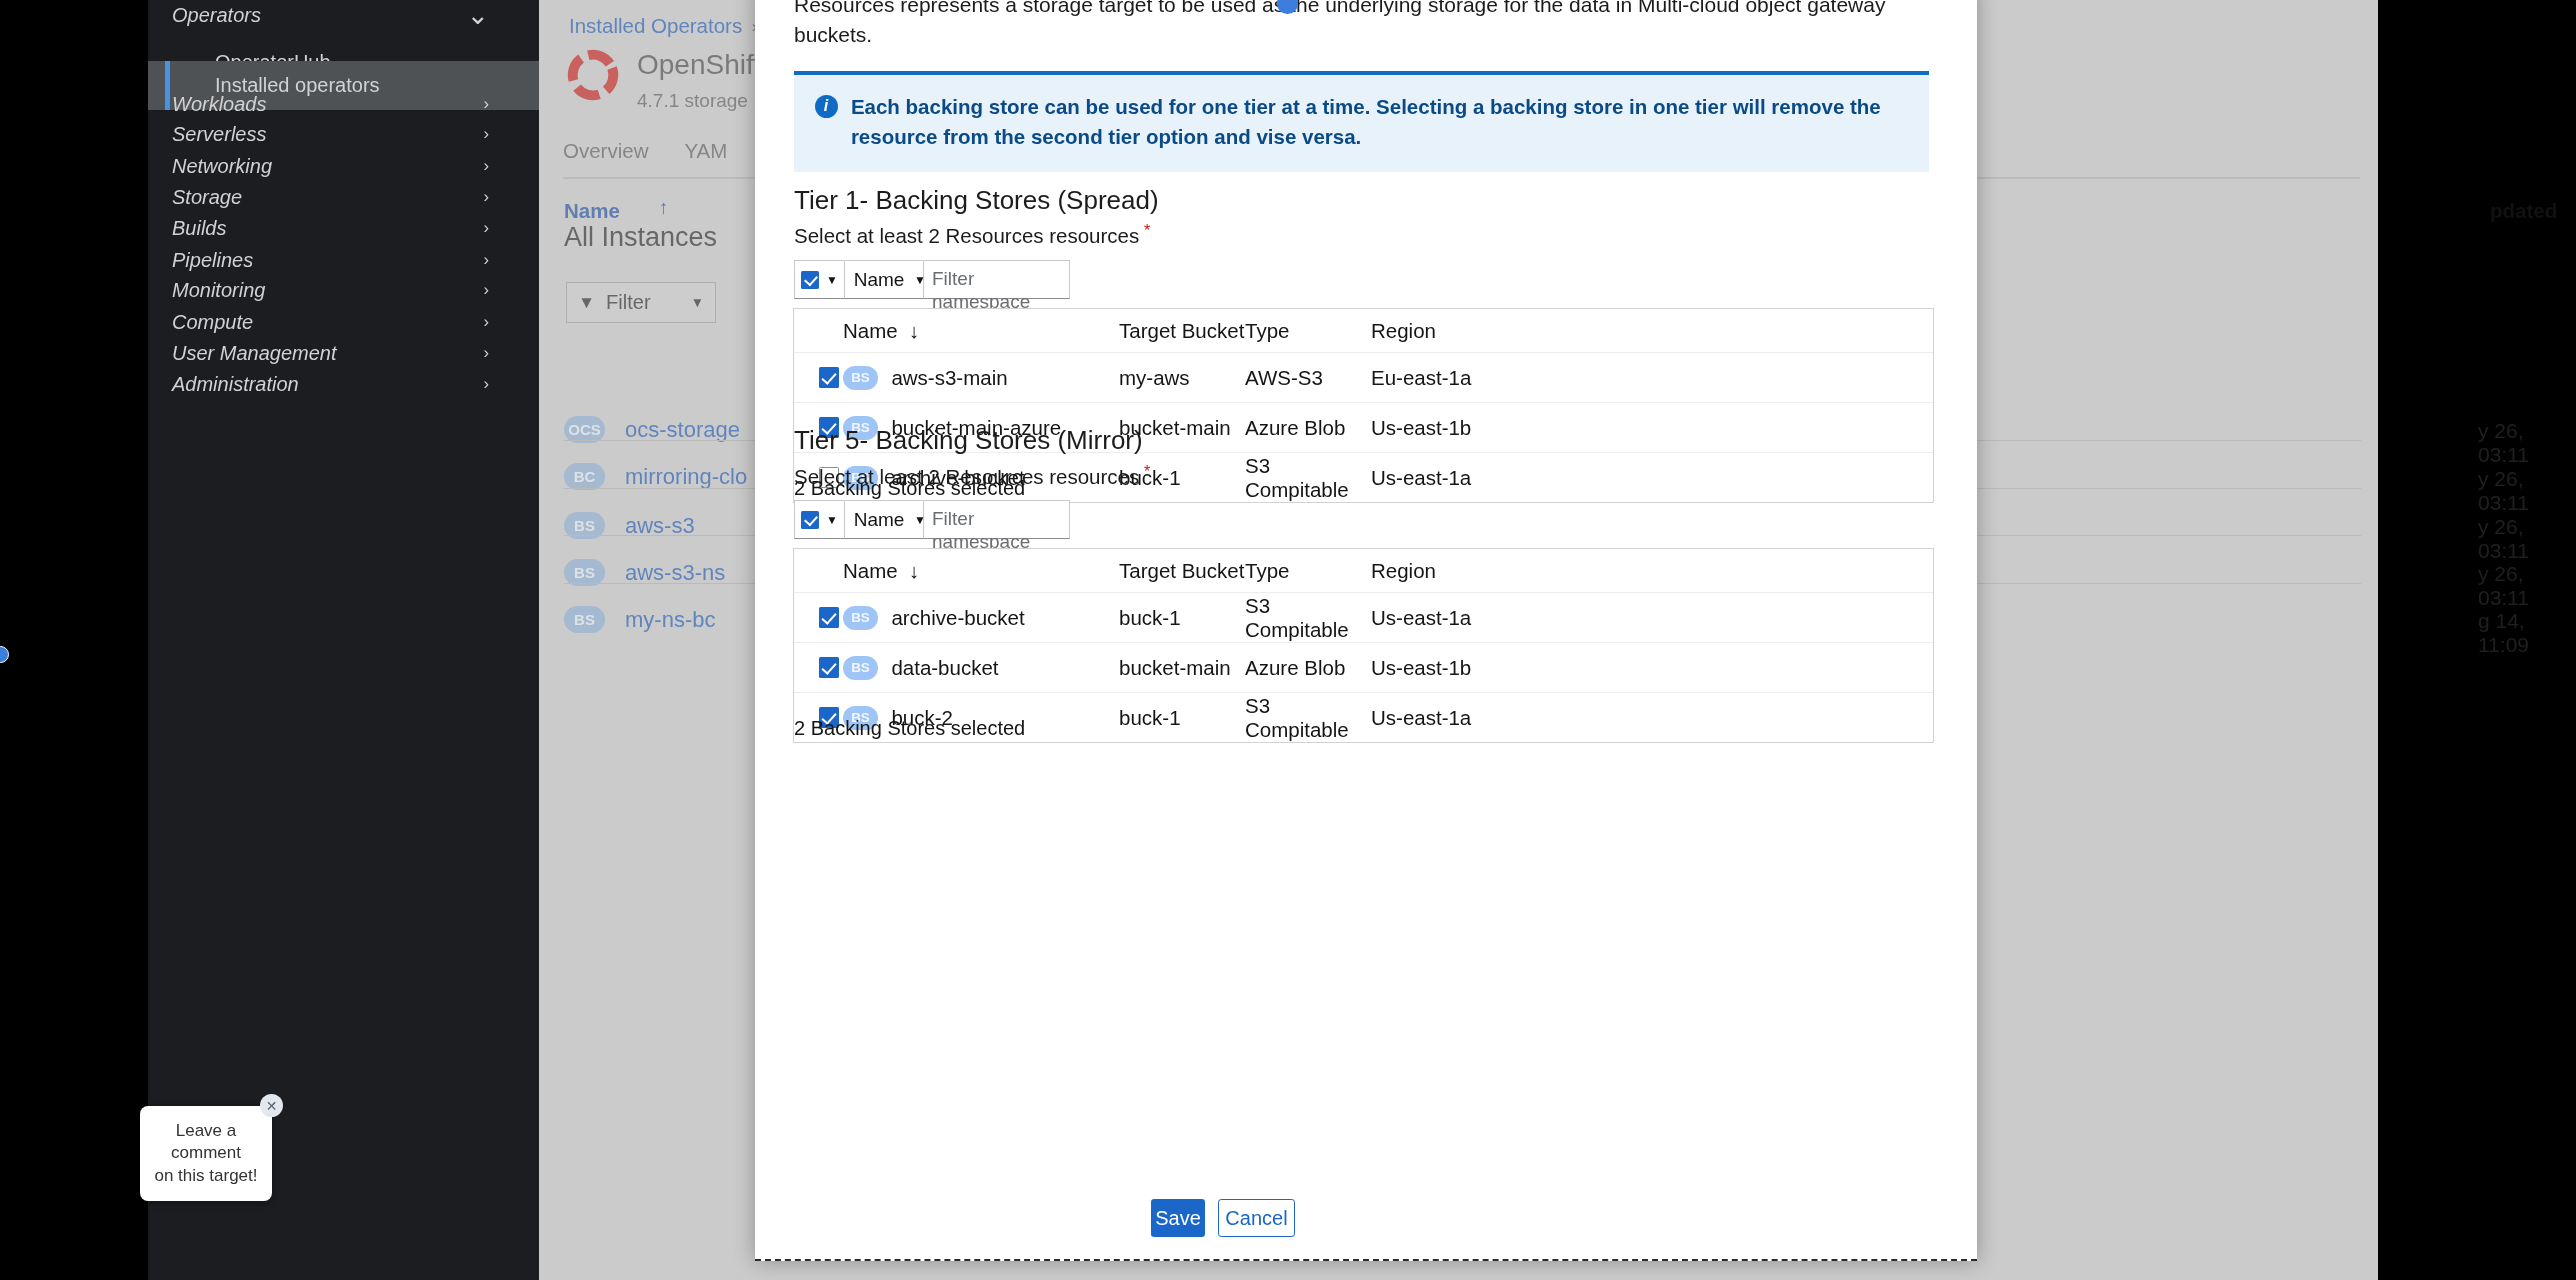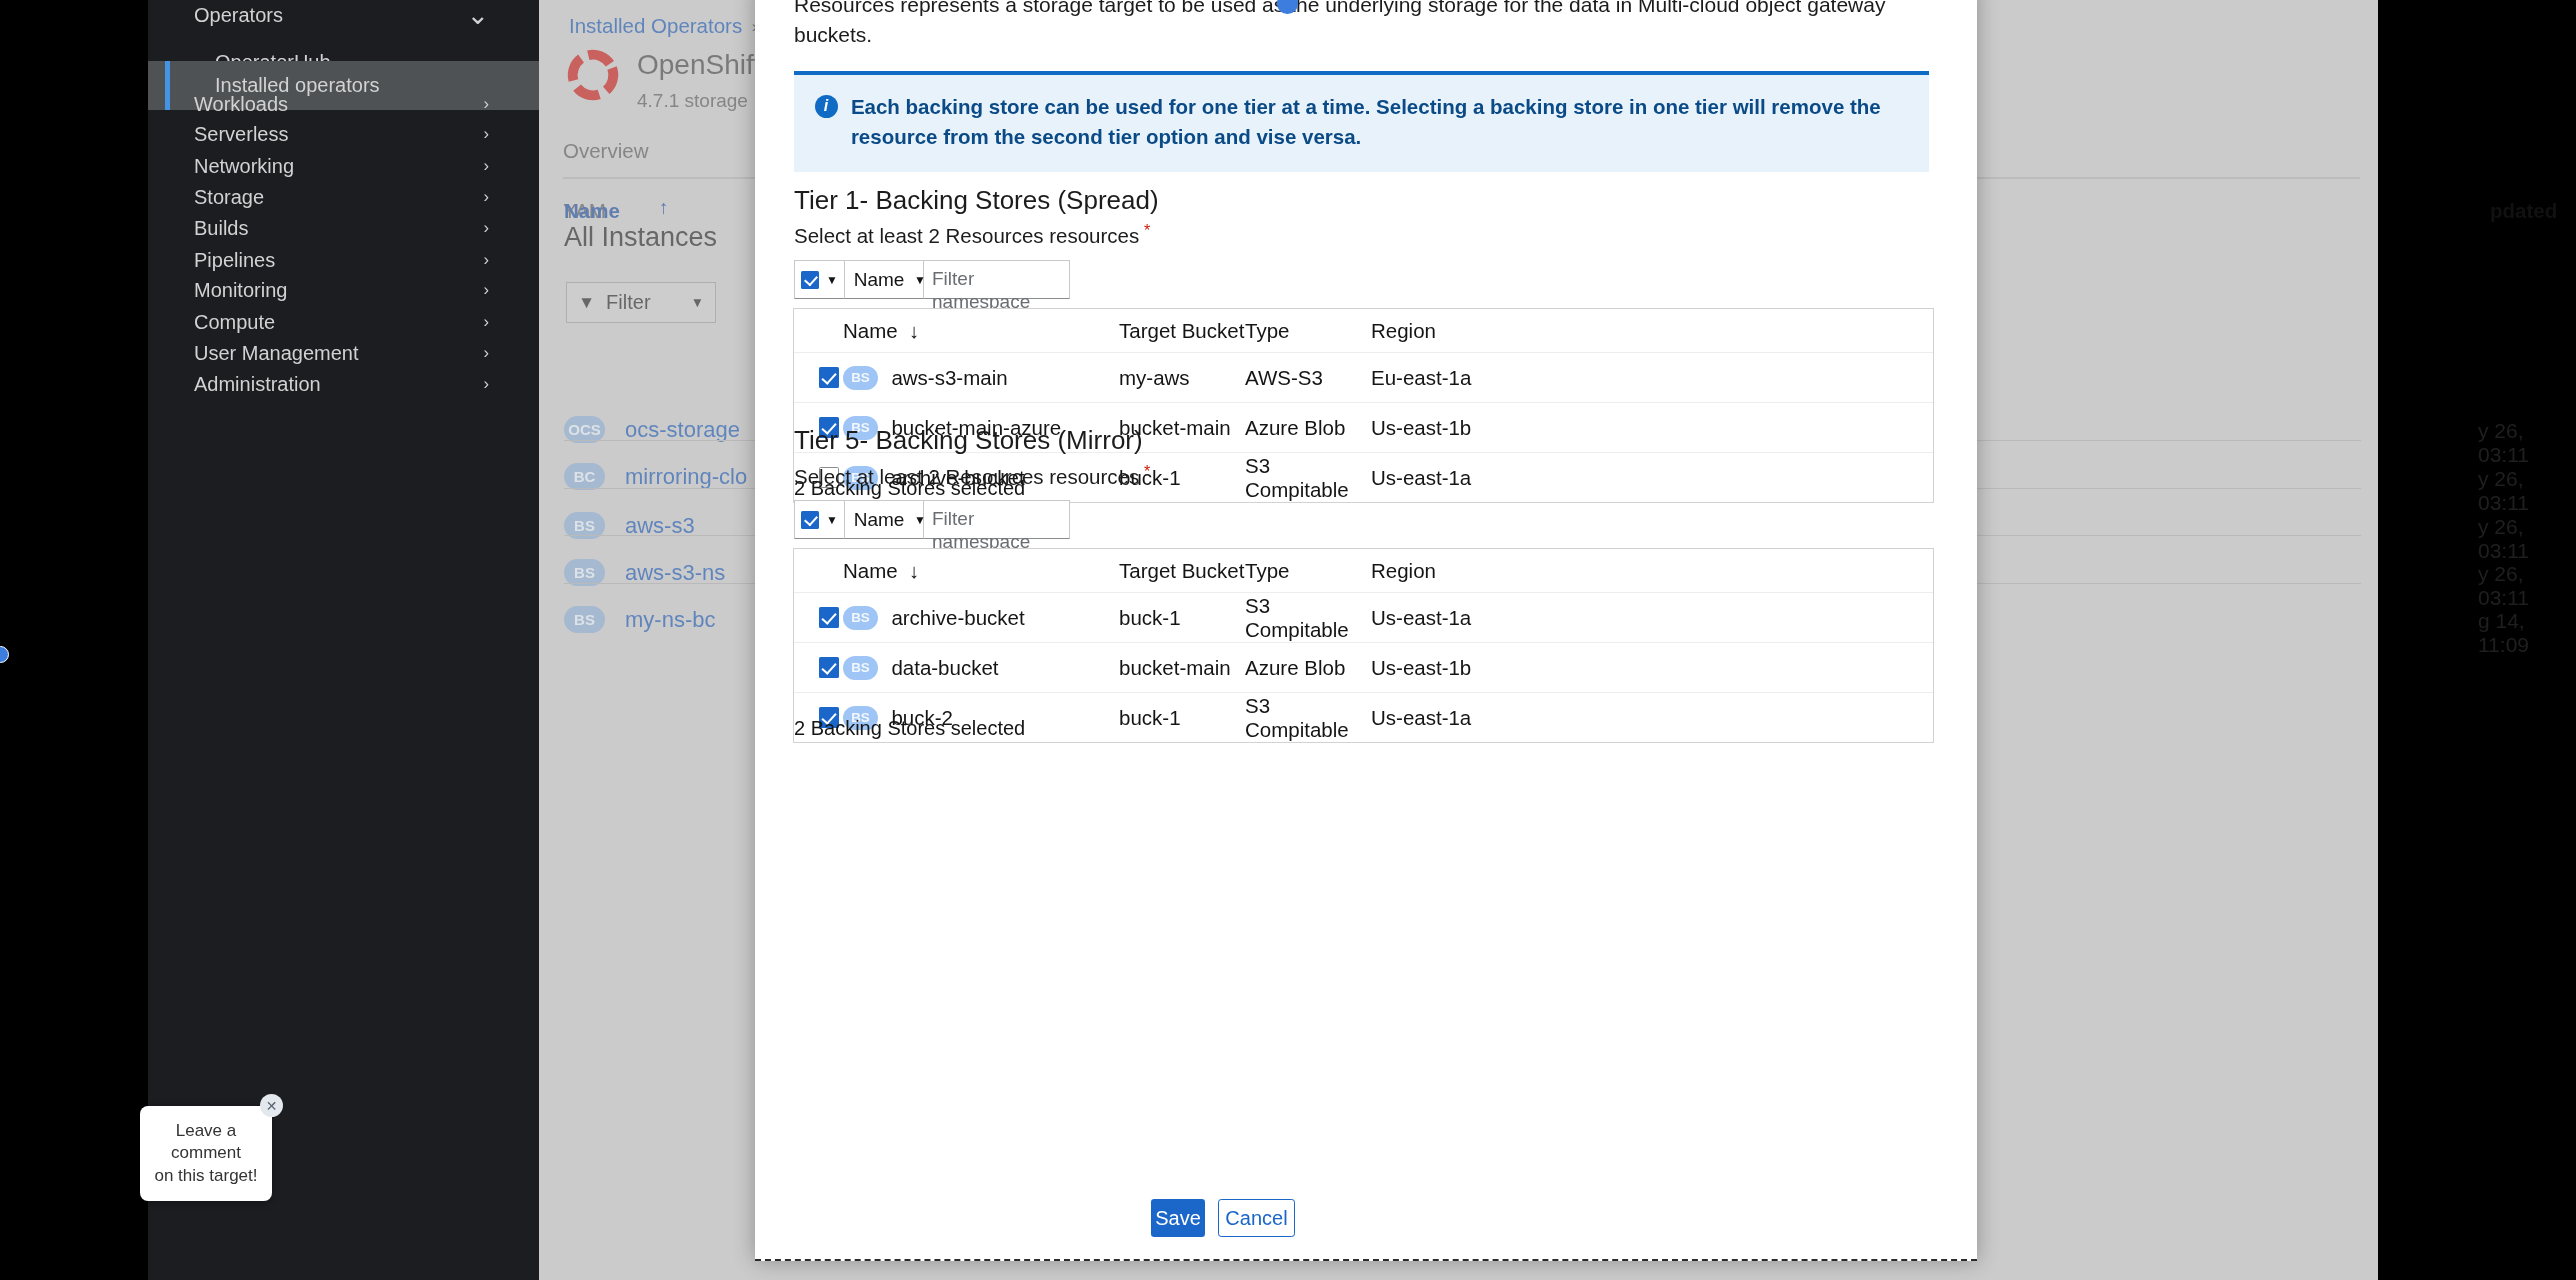--- a/index.html
+++ b/index.html
@@ -14,21 +14,21 @@
   
   .left-gutter { position:absolute; left:0; top:0; width:148px; height:1280px; background:#000; }
   .blue-dot { position:absolute; left:-8px; top:646px; width:17.3px; height:17.3px; border-radius:50%;
               background:#3c7ddd; border:1.6px solid #fff; }
 
   
   .sidebar { position:absolute; left:148px; top:0; width:391px; height:1280px;
              background:#1b1d21; }
   .nav-item { position:absolute; left:0; width:391px; height:49px;
               display:flex; align-items:center; color:#d2d2d2; font-size:20px; }
-  .nav-item .lbl { margin-left:46px; }
+  .nav-item .lbl { margin-left:24px;font-style:italic; }
   .nav-item .chev { position:absolute; right:50px; font-size:16.6px; color:#d2d2d2; line-height:1; }
   .nav-sub { position:absolute; left:0; width:391px; height:49px; display:flex; align-items:center;
              color:#d2d2d2; font-size:20px; }
   .nav-sub .lbl { margin-left:67px; }
   .nav-sub.active { background:#4f5255; }
   .nav-sub.active::before { content:""; position:absolute; left:17.3px; top:0; width:4.7px; height:49px; background:#4394e5; }
 
   
   .fig-toolbar { position:absolute; left:11px; bottom:20.5px; display:flex; gap:10.2px; align-items:center; z-index:40; }
   .fig-btn { background:#eceff1; border-radius:6.3px; height:42px; display:flex; align-items:center;
@@ -40,21 +40,21 @@
              background:#e3e8ee; color:#5a6472; font-size:14px; display:flex; align-items:center; justify-content:center; }
 
   
   .appbg { position:absolute; left:539px; top:0; width:1839px; height:1280px; background:#cbcbcb; }
   .appbg .inner { position:absolute; inset:0; opacity:.62; }
   .breadcrumb { position:absolute; left:30px; top:14px; font-size:20.5px; color:#1f5bb5; display:flex; align-items:center; gap:9.5px; }
   .breadcrumb .chev { color:#4f4f4f; font-size:17.3px; }
   .op-logo { position:absolute; left:25px; top:46px; width:58px; height:58px; }
   .op-title { position:absolute; left:98px; top:49px; font-size:28px; color:#4a4a4a; white-space:nowrap; }
   .op-sub { position:absolute; left:98px; top:90px; font-size:19px; color:#5c5c5c; white-space:nowrap; }
-  .tabs { position:absolute; left:24px; top:139px; display:flex; gap:36px; font-size:20.5px; color:#5c5c5c;flex-direction:column; }
+  .tabs { position:absolute; left:24px; top:139px; display:flex; gap:36px; font-size:20.5px; color:#5c5c5c; }
   .tabrule { position:absolute; left:24px; top:177px; width:1797px; height:1.6px; background:#b4b4b4; }
   .allinst { position:absolute; left:25px; top:222px; font-size:27px; color:#2b2b2b; }
   .filterbox { position:absolute; left:27px; top:282px; width:150px; height:41px; border:0.8px solid #9e9e9e;
                background:#cfcfcf; display:flex; align-items:center; padding:0 11px; font-size:20px; color:#2b2b2b; gap:11px; }
   .filter-caret { margin-left:auto; font-size:13.4px; }
   .bg-col-name { position:absolute; left:25px; top:199px; font-size:20.5px; color:#1f4fa0; font-weight:bold; }
   .bg-col-sortup { position:absolute; left:120px; top:197px; font-size:19px; color:#1f4fa0; }
   .bg-col-updated { position:absolute; left:1951px; top:199px; font-size:20.5px; color:#1c1c1c; font-weight:bold; }
   .bg-row { position:absolute; left:25px; width:1797px; height:0.8px; background:#b0b0b0; }
   .bg-item { position:absolute; left:25px; display:flex; align-items:center; gap:20px; font-size:22px; color:#1f5bb5; }

